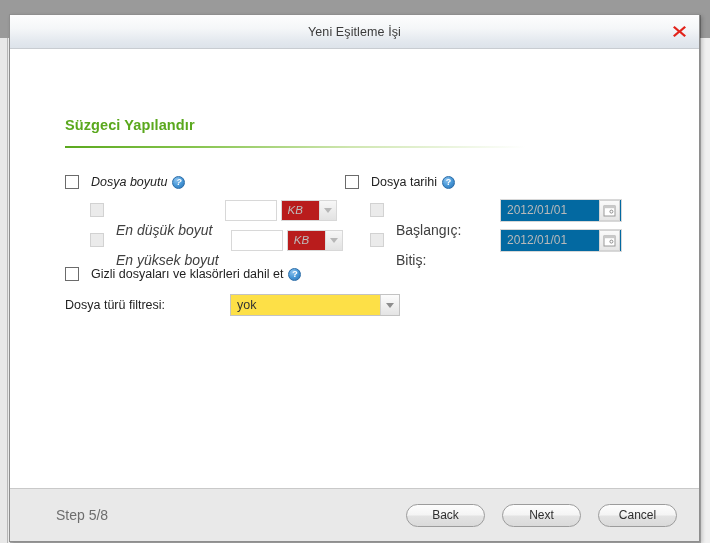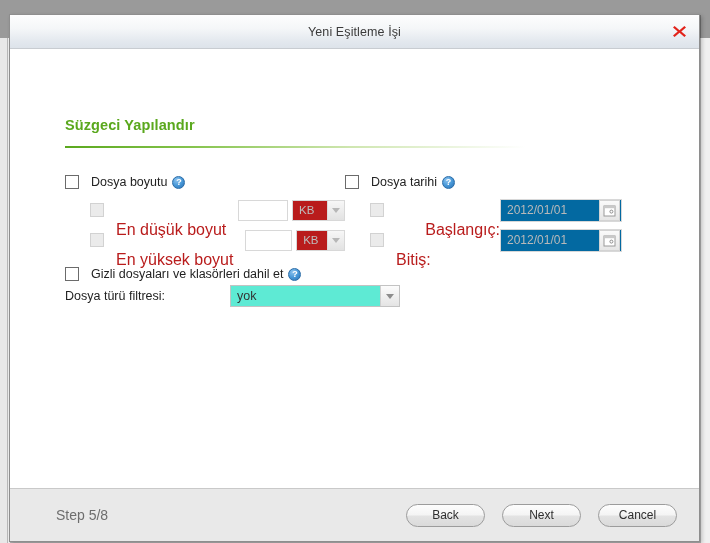--- a/index.html
+++ b/index.html
@@ -91,21 +91,21 @@
     height: 2px;
     background: linear-gradient(to right, #5aa81d 0%, #86c44e 28%, #cfe6b0 62%, rgba(255,255,255,0) 100%);
   }
 
   .form {
     position: absolute;
     left: 55px; top: 124px;
     width: 600px;
   }
 
-  .col-left { width: 280px; }
+  .col-left { width: 280px; font-style: italic; }
   .col-right { width: 300px; }
 
   .group-row {
     display: flex;
     align-items: flex-start;
   }
 
   
   .cb {
     width: 14px; height: 14px;
@@ -148,22 +148,22 @@
   .main-cb-row { display: flex; align-items: center; height: 18px; }
 
   .sub-row {
     display: flex;
     align-items: center;
     height: 22px;
     margin-top: 8px;
     padding-left: 25px;
   }
   .sub-label {
-    font-size: 16px;
-    color: #b91c1c;
+    font-size: 14px;
+    color: #404040;
     margin-left: 12px;
     white-space: nowrap;
     margin-top: 40px;
   }
 
   .text-input {
     height: 21px;
     border: 1px solid #d8d8d8;
     background: #ffffff;
     font-size: 12px;
@@ -223,31 +223,31 @@
     margin-right: 1px;
     background: linear-gradient(to bottom,#fafafa,#e6e6e6);
     border: 1px solid #d3d3d3;
     display: flex; align-items: center; justify-content: center;
     cursor: pointer;
   }
 
   .filter-row {
     display: flex;
     align-items: center;
-    margin-top: 2px;
+    margin-top: 11px;
   }
   .filter-label {
     font-size: 12.5px;
     color: #222;
     width: 165px;
   }
   .select-box {
     width: 170px; height: 22px;
     border: 1px solid #c3c3c3;
-    background: #5eead4;
+    background: #fde047;
     display: flex;
     align-items: center;
     cursor: pointer;
   }
   .select-box .s-text {
     flex: 1 1 auto;
     font-size: 12.5px;
     color: #333;
     padding-left: 6px;
   }
@@ -351,21 +351,21 @@
 
         <div class="col-right">
           <div class="main-cb-row">
             <span class="cb"></span>
             <span class="cb-label">Dosya tarihi</span>
             <span class="help-icon">?</span>
           </div>
 
           <div class="sub-row">
             <span class="cb disabled"></span>
-            <span class="sub-label" style="width:104px;text-align:right;">Başlangıç:</span>
+            <span class="sub-label" style="width:104px;">Başlangıç:</span>
             <span class="date-input-wrap">
               <span class="d-text">2012/01/01</span>
               <span class="cal-btn">
                 <svg width="13" height="13" viewBox="0 0 13 13" aria-hidden="true">
                   <rect x="1" y="2" width="11" height="10" fill="#ffffff" stroke="#9a9a9a" stroke-width="1"></rect>
                   <rect x="1" y="2" width="11" height="2.2" fill="#c9c9c9"></rect>
                   <circle cx="8.4" cy="7.6" r="1.5" fill="none" stroke="#8d8d8d" stroke-width="1"></circle>
                 </svg>
               </span>
             </span>

